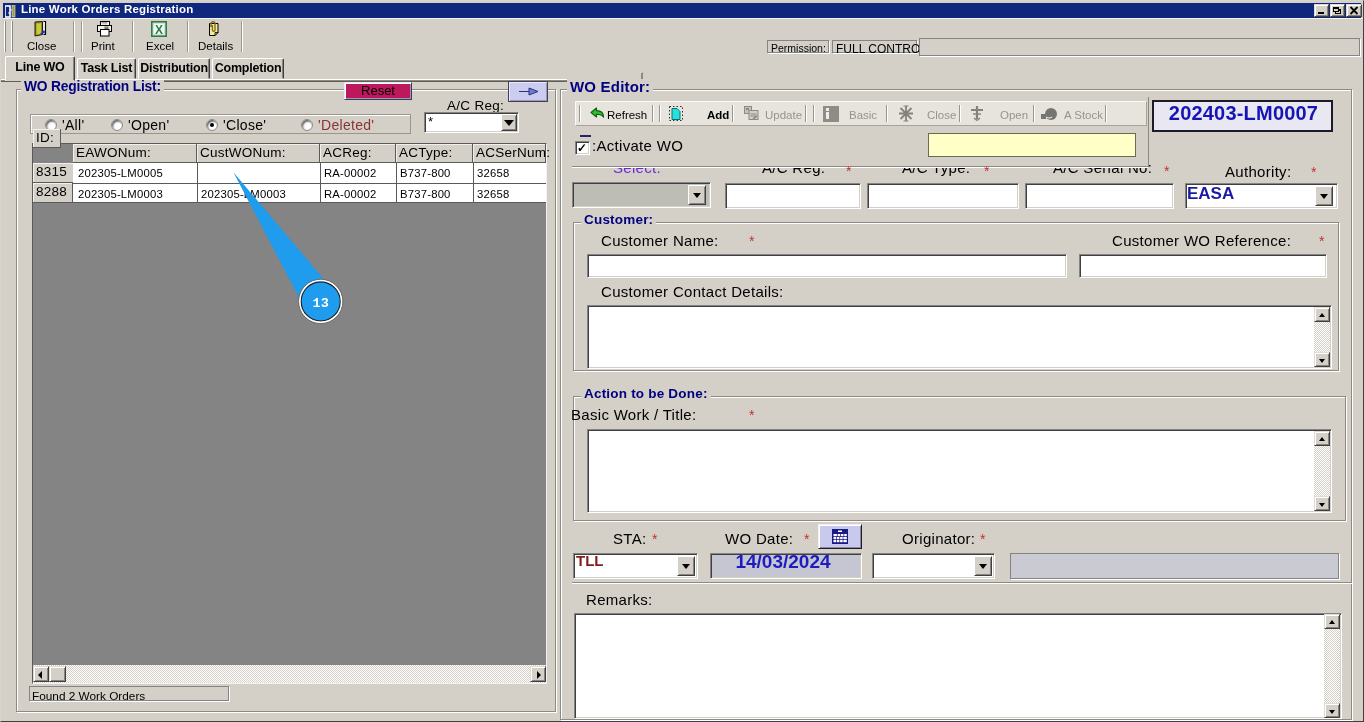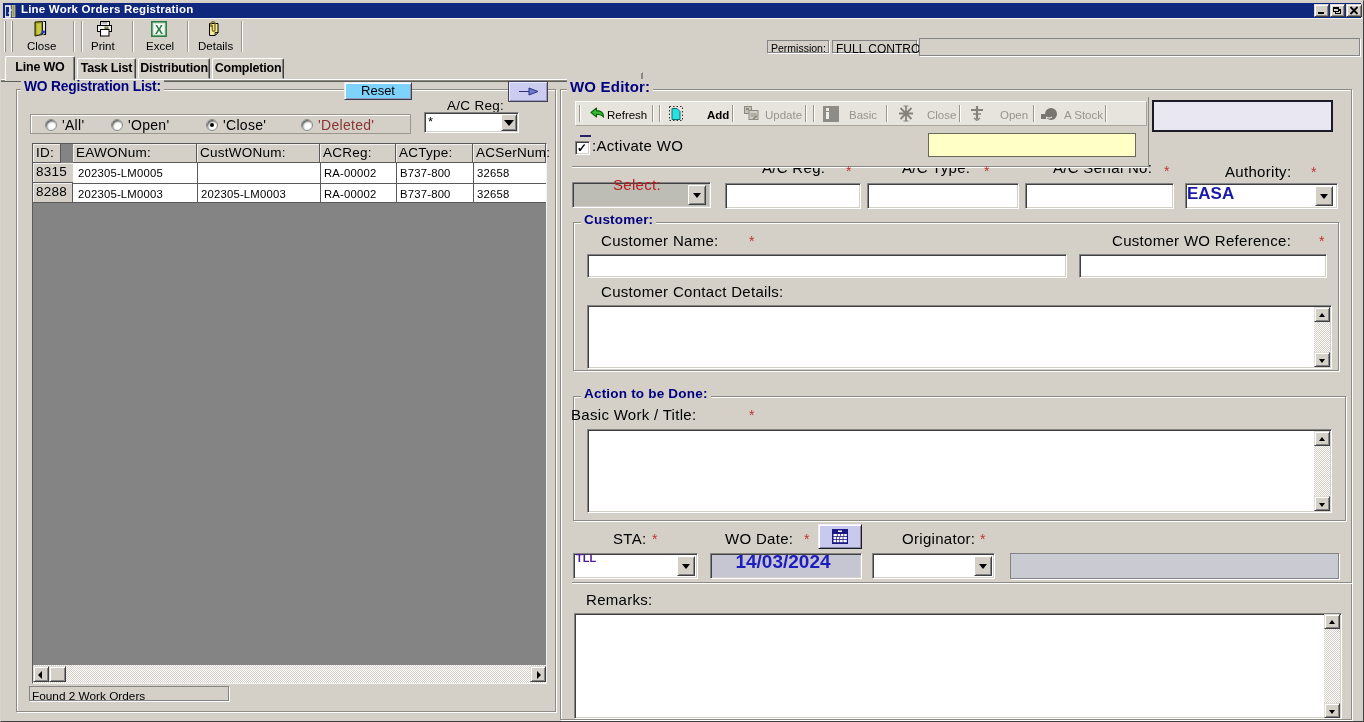--- a/index.html
+++ b/index.html
@@ -96,21 +96,21 @@
 
 <div class="abs b" style="left:4px;top:55px;width:70px;height:25px;background:#d4d0c8;border:1px solid;border-color:#fff #404040 #d4d0c8 #fff;border-radius:2px 2px 0 0;box-shadow:inset -1px 0 0 #848484;z-index:5;font-size:12.5px;letter-spacing:-.2px;text-align:center;line-height:21px">Line WO</div>
 <div class="abs b" style="left:76px;top:57px;width:59px;height:21px;background:#d4d0c8;border:1px solid;border-color:#fff #404040 transparent #fff;border-radius:2px 2px 0 0;box-shadow:inset -1px 0 0 #848484;font-size:12.5px;letter-spacing:-.2px;text-align:center;line-height:19px">Task List</div>
 <div class="abs b" style="left:137px;top:57px;width:72px;height:21px;background:#d4d0c8;border:1px solid;border-color:#fff #404040 transparent #fff;border-radius:2px 2px 0 0;box-shadow:inset -1px 0 0 #848484;font-size:12.5px;letter-spacing:-.2px;text-align:center;line-height:19px">Distribution</div>
 <div class="abs b" style="left:211px;top:57px;width:72px;height:21px;background:#d4d0c8;border:1px solid;border-color:#fff #404040 transparent #fff;border-radius:2px 2px 0 0;box-shadow:inset -1px 0 0 #848484;font-size:12.5px;letter-spacing:-.2px;text-align:center;line-height:19px">Completion</div>
 <div class="abs" style="left:0px;top:78px;width:639px;height:3px;border-top:1px solid #fff;background:#8a8a82;border-bottom:1px solid #5f5f58"></div>
 <div class="abs" style="left:640px;top:71px;width:2px;height:10px;border-right:2px solid #8a8a82;border-top:1px solid #fff"></div>
 
 <div class="grv" style="left:15px;top:88px;width:540px;height:623px"></div>
 <div class="gt" style="left:20px;top:79px;font-size:13.8px;letter-spacing:-.2px">WO Registration List:</div>
-<div class="abs" style="left:343px;top:81px;width:68px;height:18px;background:#7dd3fc;border:1px solid;border-color:#e8e8fa #3c3c50 #3c3c50 #e8e8fa;box-shadow:inset 1px 1px 0 #fff,inset -1px -1px 0 #9898b8;font-size:13px;text-align:center;line-height:16px">Reset</div>
+<div class="abs" style="left:343px;top:81px;width:68px;height:18px;background:#be185d;border:1px solid;border-color:#e8e8fa #3c3c50 #3c3c50 #e8e8fa;box-shadow:inset 1px 1px 0 #fff,inset -1px -1px 0 #9898b8;font-size:13px;text-align:center;line-height:16px">Reset</div>
 <div class="abs" style="left:507px;top:80px;width:40px;height:21px;background:#ccccf0;border:1px solid #40405a;box-shadow:inset 1px 1px 0 #e8e8fa,inset -1px -1px 0 #9898b8">
 <svg width="38" height="19">
         <path d="M10 9.5 h10 v-3.5 l9 3.5 l-9 3.5 v-3.5z" fill="#6a7fd2" stroke="#31317e" stroke-width="1"></path>
       </svg></div>
 <div class="lbl" style="left:446px;top:98px;font-size:13.5px">A/C Reg:</div>
 <div class="sunk" style="left:423px;top:111px;width:95px;height:21px"></div>
 <div class="abs" style="left:427px;top:113px;font-size:13px;z-index:3">*</div>
 <div class="cbtn" style="left:500px;top:113px;width:16px;height:17px;right:auto">
       <div class="tri" style="margin:-3px 0 0 -5px;border:5px solid transparent;border-top:6px solid #000;border-bottom:none"></div>
     </div>
@@ -121,21 +121,21 @@
 <div class="rad" style="left:110px;top:118px"></div>
 <div class="lbl" style="left:127px;top:117px;font-size:14px">'Open'</div>
 <div class="rad" style="left:205px;top:118px">
       <div class="dot"></div>
     </div>
 <div class="lbl" style="left:222px;top:117px;font-size:14px">'Close'</div>
 <div class="rad" style="left:300px;top:118px"></div>
 <div class="lbl" style="left:317px;top:117px;font-size:14px;color:#8a3434">'Deleted'</div>
 
 <div class="abs" style="left:31px;top:142px;width:515px;height:541px;border:1px solid;border-color:#5a5a5a #f4f2ee #f4f2ee #5a5a5a;background:#848484"></div>
-<div class="hcell" style="left:32px;top:143px;width:28px;height:19px">ID:</div>
+<div class="hcell" style="left:32px;top:128px;width:28px;height:19px">ID:</div>
 <div class="hcell" style="left:72px;top:143px;width:124px;height:19px">EAWONum:</div>
 <div class="hcell" style="left:196px;top:143px;width:123px;height:19px">CustWONum:</div>
 <div class="hcell" style="left:319px;top:143px;width:76px;height:19px">ACReg:</div>
 <div class="hcell" style="left:395px;top:143px;width:77px;height:19px">ACType:</div>
 <div class="hcell" style="left:472px;top:143px;width:73px;height:19px">ACSerNum:</div>
 <div class="hcell" style="left:32px;top:162px;width:56px;height:20px">8315</div>
 <div class="abs" style="left:72px;top:162px;width:473px;height:20px;background:#fff"></div>
 <div class="hcell" style="left:32px;top:182px;width:40px;height:20px">8288</div>
 <div class="abs" style="left:72px;top:182px;width:473px;height:20px;background:#fff;border-top:1px solid #5a5a5a"></div>
 <div class="abs" style="left:72px;top:201px;width:473px;height:1px;background:#5a5a5a"></div>
@@ -158,25 +158,34 @@
       <div class="abs" style="left:4px;top:4px;width:0;height:0;border:4px solid transparent;border-right:4px solid #000;border-left:none"></div>
     </div>
 <div class="sbtn" style="left:48px;top:665px;width:17px;height:16px"></div>
 <div class="sbtn" style="left:529px;top:665px;width:16px;height:16px">
       <div class="abs" style="left:6px;top:4px;width:0;height:0;border:4px solid transparent;border-left:4px solid #000;border-right:none"></div>
     </div>
 
 <div class="sunk1" style="left:28px;top:685px;width:200px;height:15px;background:#d4d0c8"></div>
 <div class="abs" style="left:31px;top:688px;font-size:11.8px">Found 2 Work Orders</div>
 
+<div class="abs" style="left:200px;top:150px;width:240px;height:200px;z-index:9">
+<svg width="240" height="200" viewBox="0 0 240 200">
+        <polygon points="32.4,21.2 105,160 133.6,141" fill="#1f9cee"></polygon>
+        <circle cx="119.7" cy="150.4" r="19.5" fill="#1f9cee"></circle>
+        <circle cx="119.7" cy="150.4" r="19.6" fill="none" stroke="#1d1d1d" stroke-width="1.2"></circle>
+        <circle cx="119.7" cy="150.4" r="21" fill="none" stroke="#fff" stroke-width="1.8"></circle>
+        <circle cx="119.7" cy="150.4" r="22.2" fill="none" stroke="#6e6e6e" stroke-width="1"></circle>
+        <text x="119.7" y="156" font-family="Liberation Mono" font-size="13.5" font-weight="bold" fill="#fff" text-anchor="middle">13</text>
+      </svg></div>
 
 <div class="grv" style="left:559px;top:88px;width:792px;height:631px"></div>
 <div class="gt" style="left:566px;top:78px;font-size:15px">WO Editor:</div>
 
-<div class="lbl" style="left:612px;top:176px;color:#b91c1c;z-index:1">Select:</div>
+<div class="lbl" style="left:612px;top:159px;color:#6d28d9;z-index:1">Select:</div>
 <div class="lbl" style="left:761px;top:159px;z-index:1">A/C Reg:</div>
 <div class="ast" style="left:845px;top:163px;z-index:3">*</div>
 <div class="lbl" style="left:901px;top:159px;z-index:1">A/C Type:</div>
 <div class="ast" style="left:983px;top:163px;z-index:3">*</div>
 <div class="lbl" style="left:1052px;top:159px;z-index:1">A/C Serial No:</div>
 <div class="ast" style="left:1163px;top:163px;z-index:3">*</div>
 <div class="lbl" style="left:1224px;top:163px">Authority:</div>
 <div class="ast" style="left:1310px;top:164px">*</div>
 
 <div class="abs" style="left:571px;top:96px;width:576px;height:70px;background:#d4d0c8;border-bottom:1px solid #8a8a82;box-shadow:0 1px 0 #fff,1px 0 0 #8a8a82;z-index:2"></div>
@@ -244,20 +253,21 @@
 <div class="tbtxt gray" style="z-index:4;left:1063px;top:109px">A Stock</div>
 <div class="abs" style="z-index:4;left:1104px;top:104px;width:2px;height:17px;border-left:1px solid #9a968c;border-right:1px solid #fff"></div>
 
 <div class="abs" style="z-index:3;left:579px;top:134px;width:11px;height:2px;background:#252566"></div>
 <div class="sunk" style="z-index:3;left:574px;top:140px;width:15px;height:14px"></div>
 <div class="abs" style="z-index:4;left:576px;top:140px;font:bold 12px 'Liberation Sans';color:#000">✓</div>
 <div class="lbl" style="z-index:3;left:591px;top:137px">:Activate WO</div>
 <div class="abs" style="z-index:3;left:927px;top:132px;width:208px;height:24px;background:#ffffc6;border:1px solid #6a6a5a"></div>
 
 <div class="abs" style="left:1151px;top:99px;width:181px;height:32px;background:#e9e7f2;border:2px solid #1c1c28"></div>
+<div class="abs b" style="left:1151px;top:101px;width:183px;text-align:center;font-size:20px;color:#1515b5;letter-spacing:.2px">202403-LM0007</div>
 
 <div class="sunk" style="left:571px;top:181px;width:139px;height:26px;background:#bdbdb6"></div>
 <div class="cbtn" style="left:687px;top:184px;width:18px;height:20px;right:auto">
       <div class="tri"></div>
     </div>
 <div class="sunk" style="left:724px;top:182px;width:136px;height:26px"></div>
 <div class="sunk" style="left:866px;top:182px;width:152px;height:26px"></div>
 <div class="sunk" style="left:1024px;top:182px;width:149px;height:26px"></div>
 <div class="sunk" style="left:1184px;top:182px;width:153px;height:26px"></div>
 <div class="abs b" style="left:1186px;top:183px;font-size:17px;color:#1a1aa6;z-index:3">EASA</div>
@@ -316,21 +326,21 @@
           <rect x="1.5" y="11" width="2.6" height="2.2"></rect>
           <rect x="4.8" y="11" width="2.6" height="2.2"></rect>
           <rect x="8.1" y="11" width="2.6" height="2.2"></rect>
           <rect x="11.4" y="11" width="3.4" height="2.2"></rect>
         </g>
       </svg>
     </div>
 <div class="lbl" style="left:901px;top:530px">Originator:</div>
 <div class="ast" style="left:979px;top:531px">*</div>
 <div class="sunk" style="left:572px;top:552px;width:125px;height:26px"></div>
-<div class="abs b" style="left:575px;top:551px;font-size:11px;color:#4c1d95;z-index:3">TLL</div>
+<div class="abs b" style="left:575px;top:551px;font-size:15px;color:#7f1d1d;z-index:3">TLL</div>
 <div class="cbtn" style="left:676px;top:555px;width:18px;height:20px;right:auto">
       <div class="tri"></div>
     </div>
 <div class="sunk" style="left:709px;top:552px;width:152px;height:26px;background:#c6c6d2"></div>
 <div class="abs b" style="left:707px;top:550px;width:150px;text-align:center;font-size:19px;color:#1c1cc0;z-index:3">14/03/2024</div>
 <div class="sunk" style="left:871px;top:552px;width:123px;height:26px"></div>
 <div class="cbtn" style="left:973px;top:555px;width:18px;height:20px;right:auto">
       <div class="tri"></div>
     </div>
 <div class="sunk1" style="left:1009px;top:552px;width:329px;height:26px;background:#cacad2"></div>

